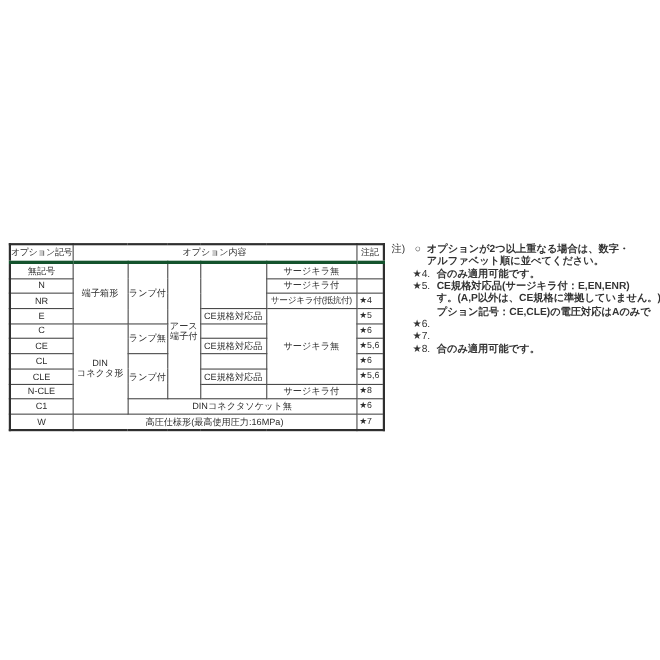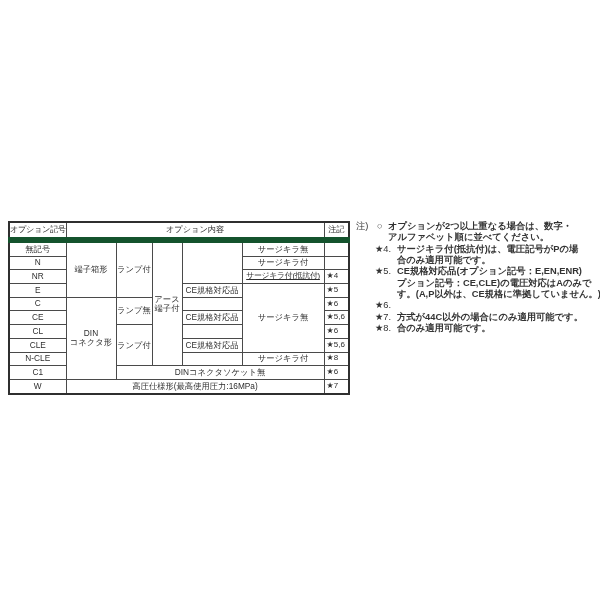--- a/index.html
+++ b/index.html
@@ -15,28 +15,28 @@
     font-size:8.3px;line-height:1.12;
     border:2px solid #2f2f2f;
   }
   .options-table td{
     border:1px solid #4a4a4a;
     text-align:center;vertical-align:middle;
     padding:0;white-space:nowrap;overflow:hidden;
     height:12.7px;
   }
   .options-table tr.hdr td{
-    height:14px;border-bottom:6px solid #14532d;
+    height:14px;border-bottom:3px solid #14532d;
     font-size:8.2px;
   }
   .options-table td.note-cell{
     text-align:left;padding-left:2px;font-size:8px;
   }
   .options-table td.tight{letter-spacing:-0.4px;font-size:8px;}
-  .options-table td.small{font-size:7.9px;letter-spacing:-0.3px;text-decoration:underline;}
+  .options-table td.small{font-size:7.9px;letter-spacing:-0.3px;}
   .cell-line{line-height:1.08;}
   
   .notes{
     position:absolute;left:356px;top:221px;width:242px;
     font-size:9.3px;line-height:11.35px;color:#333333;
   }
   .notes .row{display:flex;align-items:flex-start;}
   .note-prefix{width:21px;flex-shrink:0;}
   .note-bullet{width:11px;flex-shrink:0;}
   .note-item{display:flex;margin-left:19px;}
@@ -153,44 +153,42 @@
     <span class="note-bullet">○</span>
     <div class="nlines">
       <div>オプションが2つ以上重なる場合は、数字・</div>
       <div>アルファベット順に並べてください。</div>
     </div>
   </div>
 
   <div class="note-item">
     <span class="note-marker">★4.</span>
     <div class="nlines">
-      <div>サージキラ付(抵抗付)は、電圧記号がPの場</div>
       <div>合のみ適用可能です。</div>
     </div>
   </div>
 
   <div class="note-item">
     <span class="note-marker">★5.</span>
     <div class="nlines">
-      <div>CE規格対応品(オプション記号：E,EN,ENR)</div>
+      <div>CE規格対応品(サージキラ付：E,EN,ENR)</div>
+      <div>す。(A,P以外は、CE規格に準拠していません。)</div>
       <div>プション記号：CE,CLE)の電圧対応はAのみで</div>
-      <div>す。(A,P以外は、CE規格に準拠していません。)</div>
     </div>
   </div>
 
   <div class="note-item">
     <span class="note-marker">★6.</span>
     <div class="nlines">
     </div>
   </div>
 
   <div class="note-item">
     <span class="note-marker">★7.</span>
     <div class="nlines">
-      <div>方式が44C以外の場合にのみ適用可能です。</div>
     </div>
   </div>
 
   <div class="note-item">
     <span class="note-marker">★8.</span>
     <div class="nlines">
       <div>合のみ適用可能です。</div>
     </div>
   </div>
 </div>

